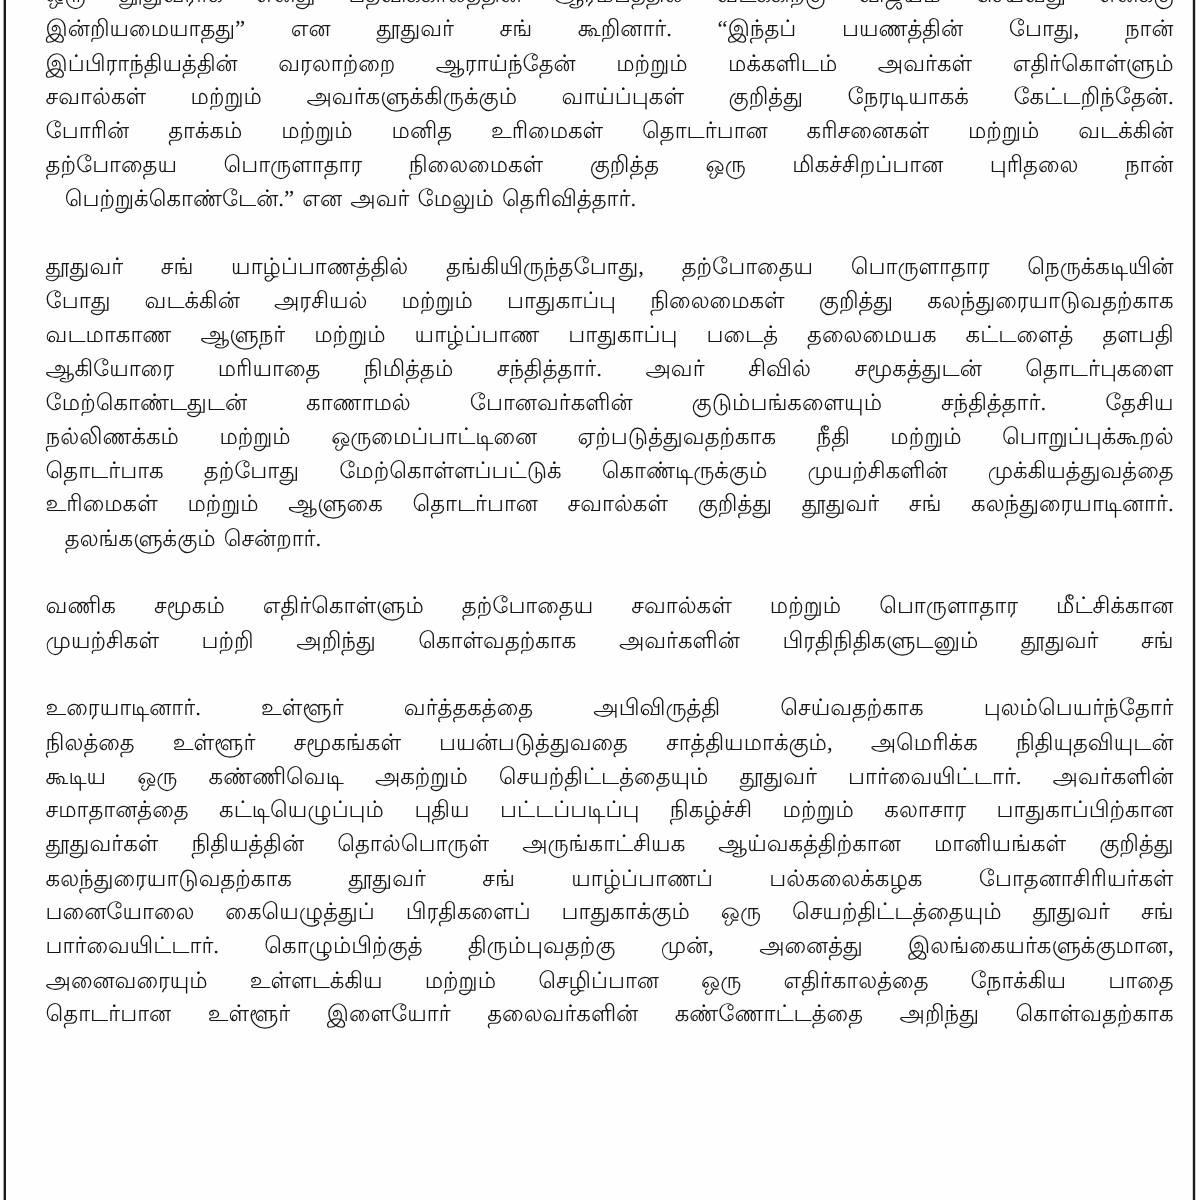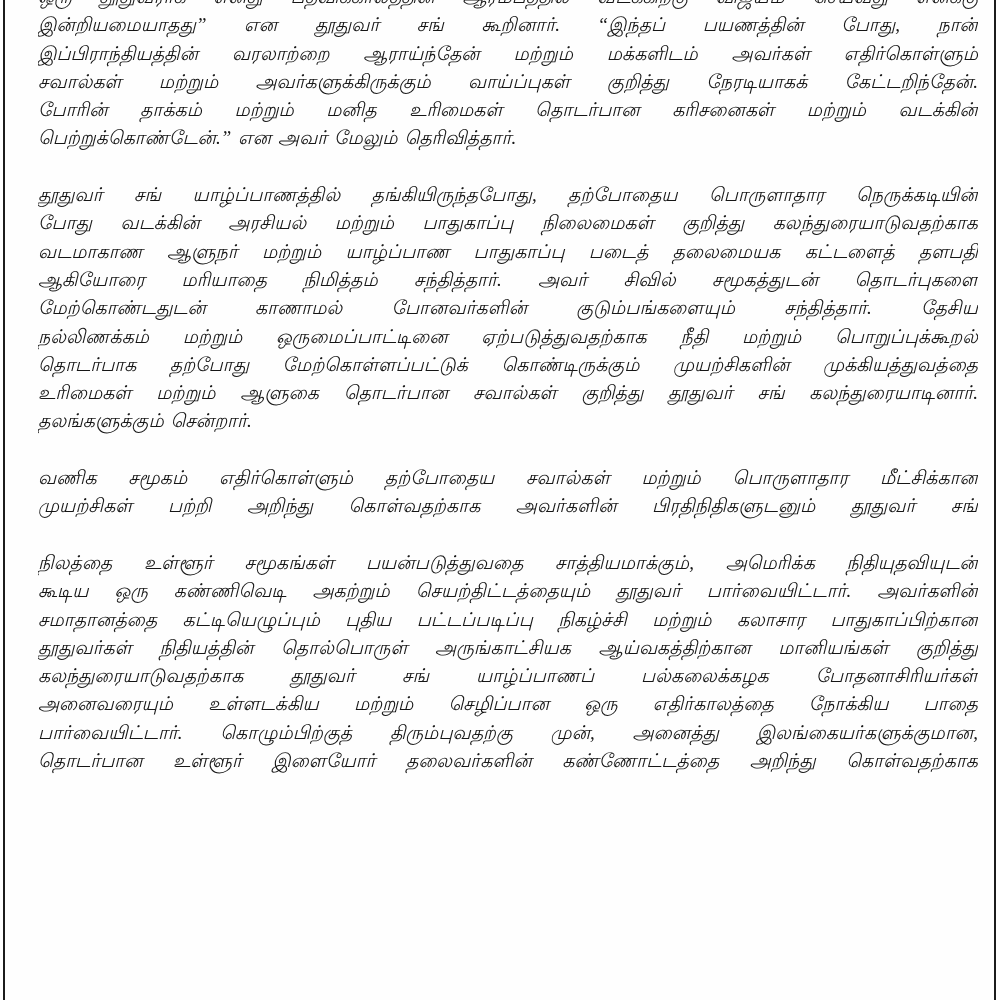--- a/index.html
+++ b/index.html
@@ -37,60 +37,63 @@
   }
   .para:last-child { margin-bottom: 0; }
   .line {
     line-height: 28.3px;
     height: 28.3px;
     overflow: hidden;
     text-align: justify;
     text-align-last: justify;
     word-spacing: 2px;
     white-space: normal;
-    font-style: italic;
   }
   .line.para-end {
     text-align-last: left;
     word-spacing: 2px;
+    margin-left: 16px;
   }
 </style>
 </head>
 <body>
 
 <div class="page-rule left"></div>
 <div class="page-rule right"></div>
 
 <div id="doc">
     <div class="para">
       <div class="line">ஒரு தூதுவராக எனது பதவிக்காலத்தின் ஆரம்பத்தில் வடக்கிற்கு விஜயம் செய்வது எனக்கு</div>
       <div class="line">இன்றியமையாதது” என தூதுவர் சங் கூறினார். “இந்தப் பயணத்தின் போது, நான்</div>
       <div class="line">இப்பிராந்தியத்தின் வரலாற்றை ஆராய்ந்தேன் மற்றும் மக்களிடம் அவர்கள் எதிர்கொள்ளும்</div>
       <div class="line">சவால்கள் மற்றும் அவர்களுக்கிருக்கும் வாய்ப்புகள் குறித்து நேரடியாகக் கேட்டறிந்தேன்.</div>
       <div class="line">போரின் தாக்கம் மற்றும் மனித உரிமைகள் தொடர்பான கரிசனைகள் மற்றும் வடக்கின்</div>
+      <div class="line">தற்போதைய பொருளாதார நிலைமைகள் குறித்த ஒரு மிகச்சிறப்பான புரிதலை நான்</div>
       <div class="line para-end">பெற்றுக்கொண்டேன்.” என அவர் மேலும் தெரிவித்தார்.</div>
     </div>
     <div class="para">
       <div class="line">தூதுவர் சங் யாழ்ப்பாணத்தில் தங்கியிருந்தபோது, தற்போதைய பொருளாதார நெருக்கடியின்</div>
       <div class="line">போது வடக்கின் அரசியல் மற்றும் பாதுகாப்பு நிலைமைகள் குறித்து கலந்துரையாடுவதற்காக</div>
       <div class="line">வடமாகாண ஆளுநர் மற்றும் யாழ்ப்பாண பாதுகாப்பு படைத் தலைமையக கட்டளைத் தளபதி</div>
       <div class="line">ஆகியோரை மரியாதை நிமித்தம் சந்தித்தார். அவர் சிவில் சமூகத்துடன் தொடர்புகளை</div>
       <div class="line">மேற்கொண்டதுடன் காணாமல் போனவர்களின் குடும்பங்களையும் சந்தித்தார். தேசிய</div>
       <div class="line">நல்லிணக்கம் மற்றும் ஒருமைப்பாட்டினை ஏற்படுத்துவதற்காக நீதி மற்றும் பொறுப்புக்கூறல்</div>
       <div class="line">தொடர்பாக தற்போது மேற்கொள்ளப்பட்டுக் கொண்டிருக்கும் முயற்சிகளின் முக்கியத்துவத்தை</div>
       <div class="line">உரிமைகள் மற்றும் ஆளுகை தொடர்பான சவால்கள் குறித்து தூதுவர் சங் கலந்துரையாடினார்.</div>
       <div class="line para-end">தலங்களுக்கும் சென்றார்.</div>
     </div>
     <div class="para">
       <div class="line">வணிக சமூகம் எதிர்கொள்ளும் தற்போதைய சவால்கள் மற்றும் பொருளாதார மீட்சிக்கான</div>
       <div class="line">முயற்சிகள் பற்றி அறிந்து கொள்வதற்காக அவர்களின் பிரதிநிதிகளுடனும் தூதுவர் சங்</div>
     </div>
     <div class="para">
+      <div class="line">உரையாடினார். உள்ளூர் வர்த்தகத்தை அபிவிருத்தி செய்வதற்காக புலம்பெயர்ந்தோர்</div>
       <div class="line">நிலத்தை உள்ளூர் சமூகங்கள் பயன்படுத்துவதை சாத்தியமாக்கும், அமெரிக்க நிதியுதவியுடன்</div>
       <div class="line">கூடிய ஒரு கண்ணிவெடி அகற்றும் செயற்திட்டத்தையும் தூதுவர் பார்வையிட்டார். அவர்களின்</div>
       <div class="line">சமாதானத்தை கட்டியெழுப்பும் புதிய பட்டப்படிப்பு நிகழ்ச்சி மற்றும் கலாசார பாதுகாப்பிற்கான</div>
       <div class="line">தூதுவர்கள் நிதியத்தின் தொல்பொருள் அருங்காட்சியக ஆய்வகத்திற்கான மானியங்கள் குறித்து</div>
       <div class="line">கலந்துரையாடுவதற்காக தூதுவர் சங் யாழ்ப்பாணப் பல்கலைக்கழக போதனாசிரியர்கள்</div>
+      <div class="line">பனையோலை கையெழுத்துப் பிரதிகளைப் பாதுகாக்கும் ஒரு செயற்திட்டத்தையும் தூதுவர் சங்</div>
+      <div class="line">பார்வையிட்டார். கொழும்பிற்குத் திரும்புவதற்கு முன், அனைத்து இலங்கையர்களுக்குமான,</div>
       <div class="line">அனைவரையும் உள்ளடக்கிய மற்றும் செழிப்பான ஒரு எதிர்காலத்தை நோக்கிய பாதை</div>
-      <div class="line">பார்வையிட்டார். கொழும்பிற்குத் திரும்புவதற்கு முன், அனைத்து இலங்கையர்களுக்குமான,</div>
       <div class="line">தொடர்பான உள்ளூர் இளையோர் தலைவர்களின் கண்ணோட்டத்தை அறிந்து கொள்வதற்காக</div>
     </div>
   </div>
 
 </body></html>

